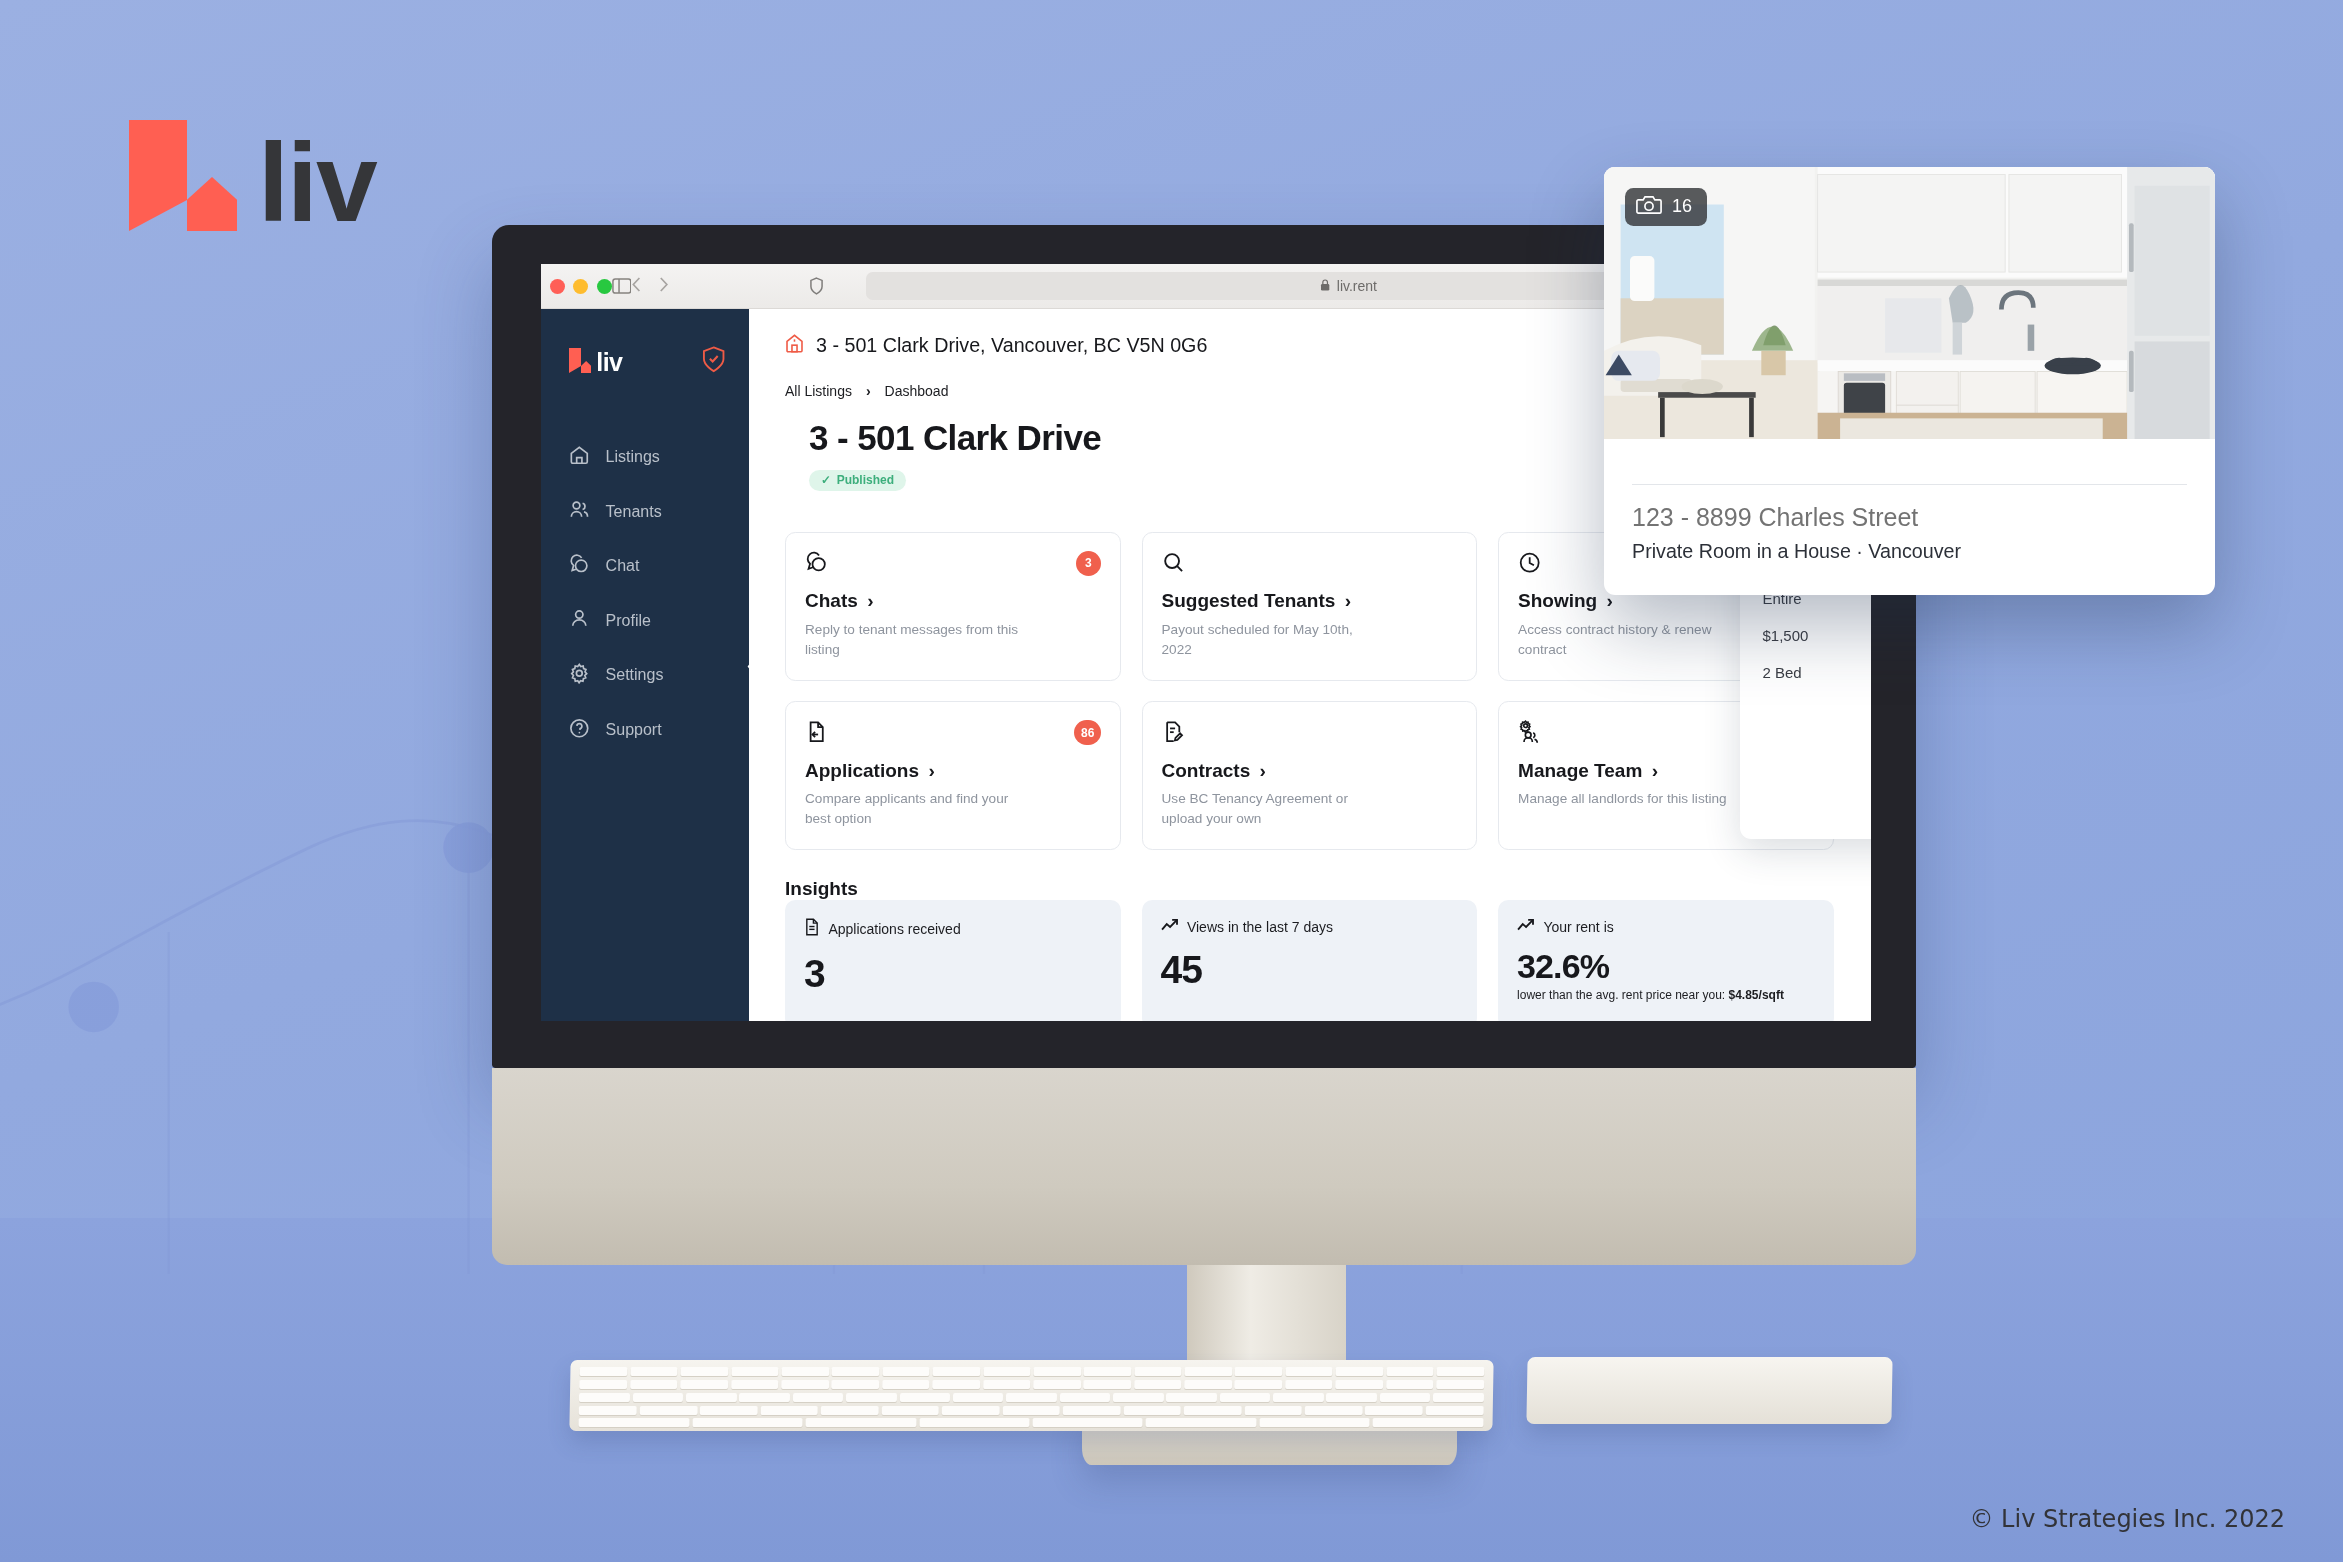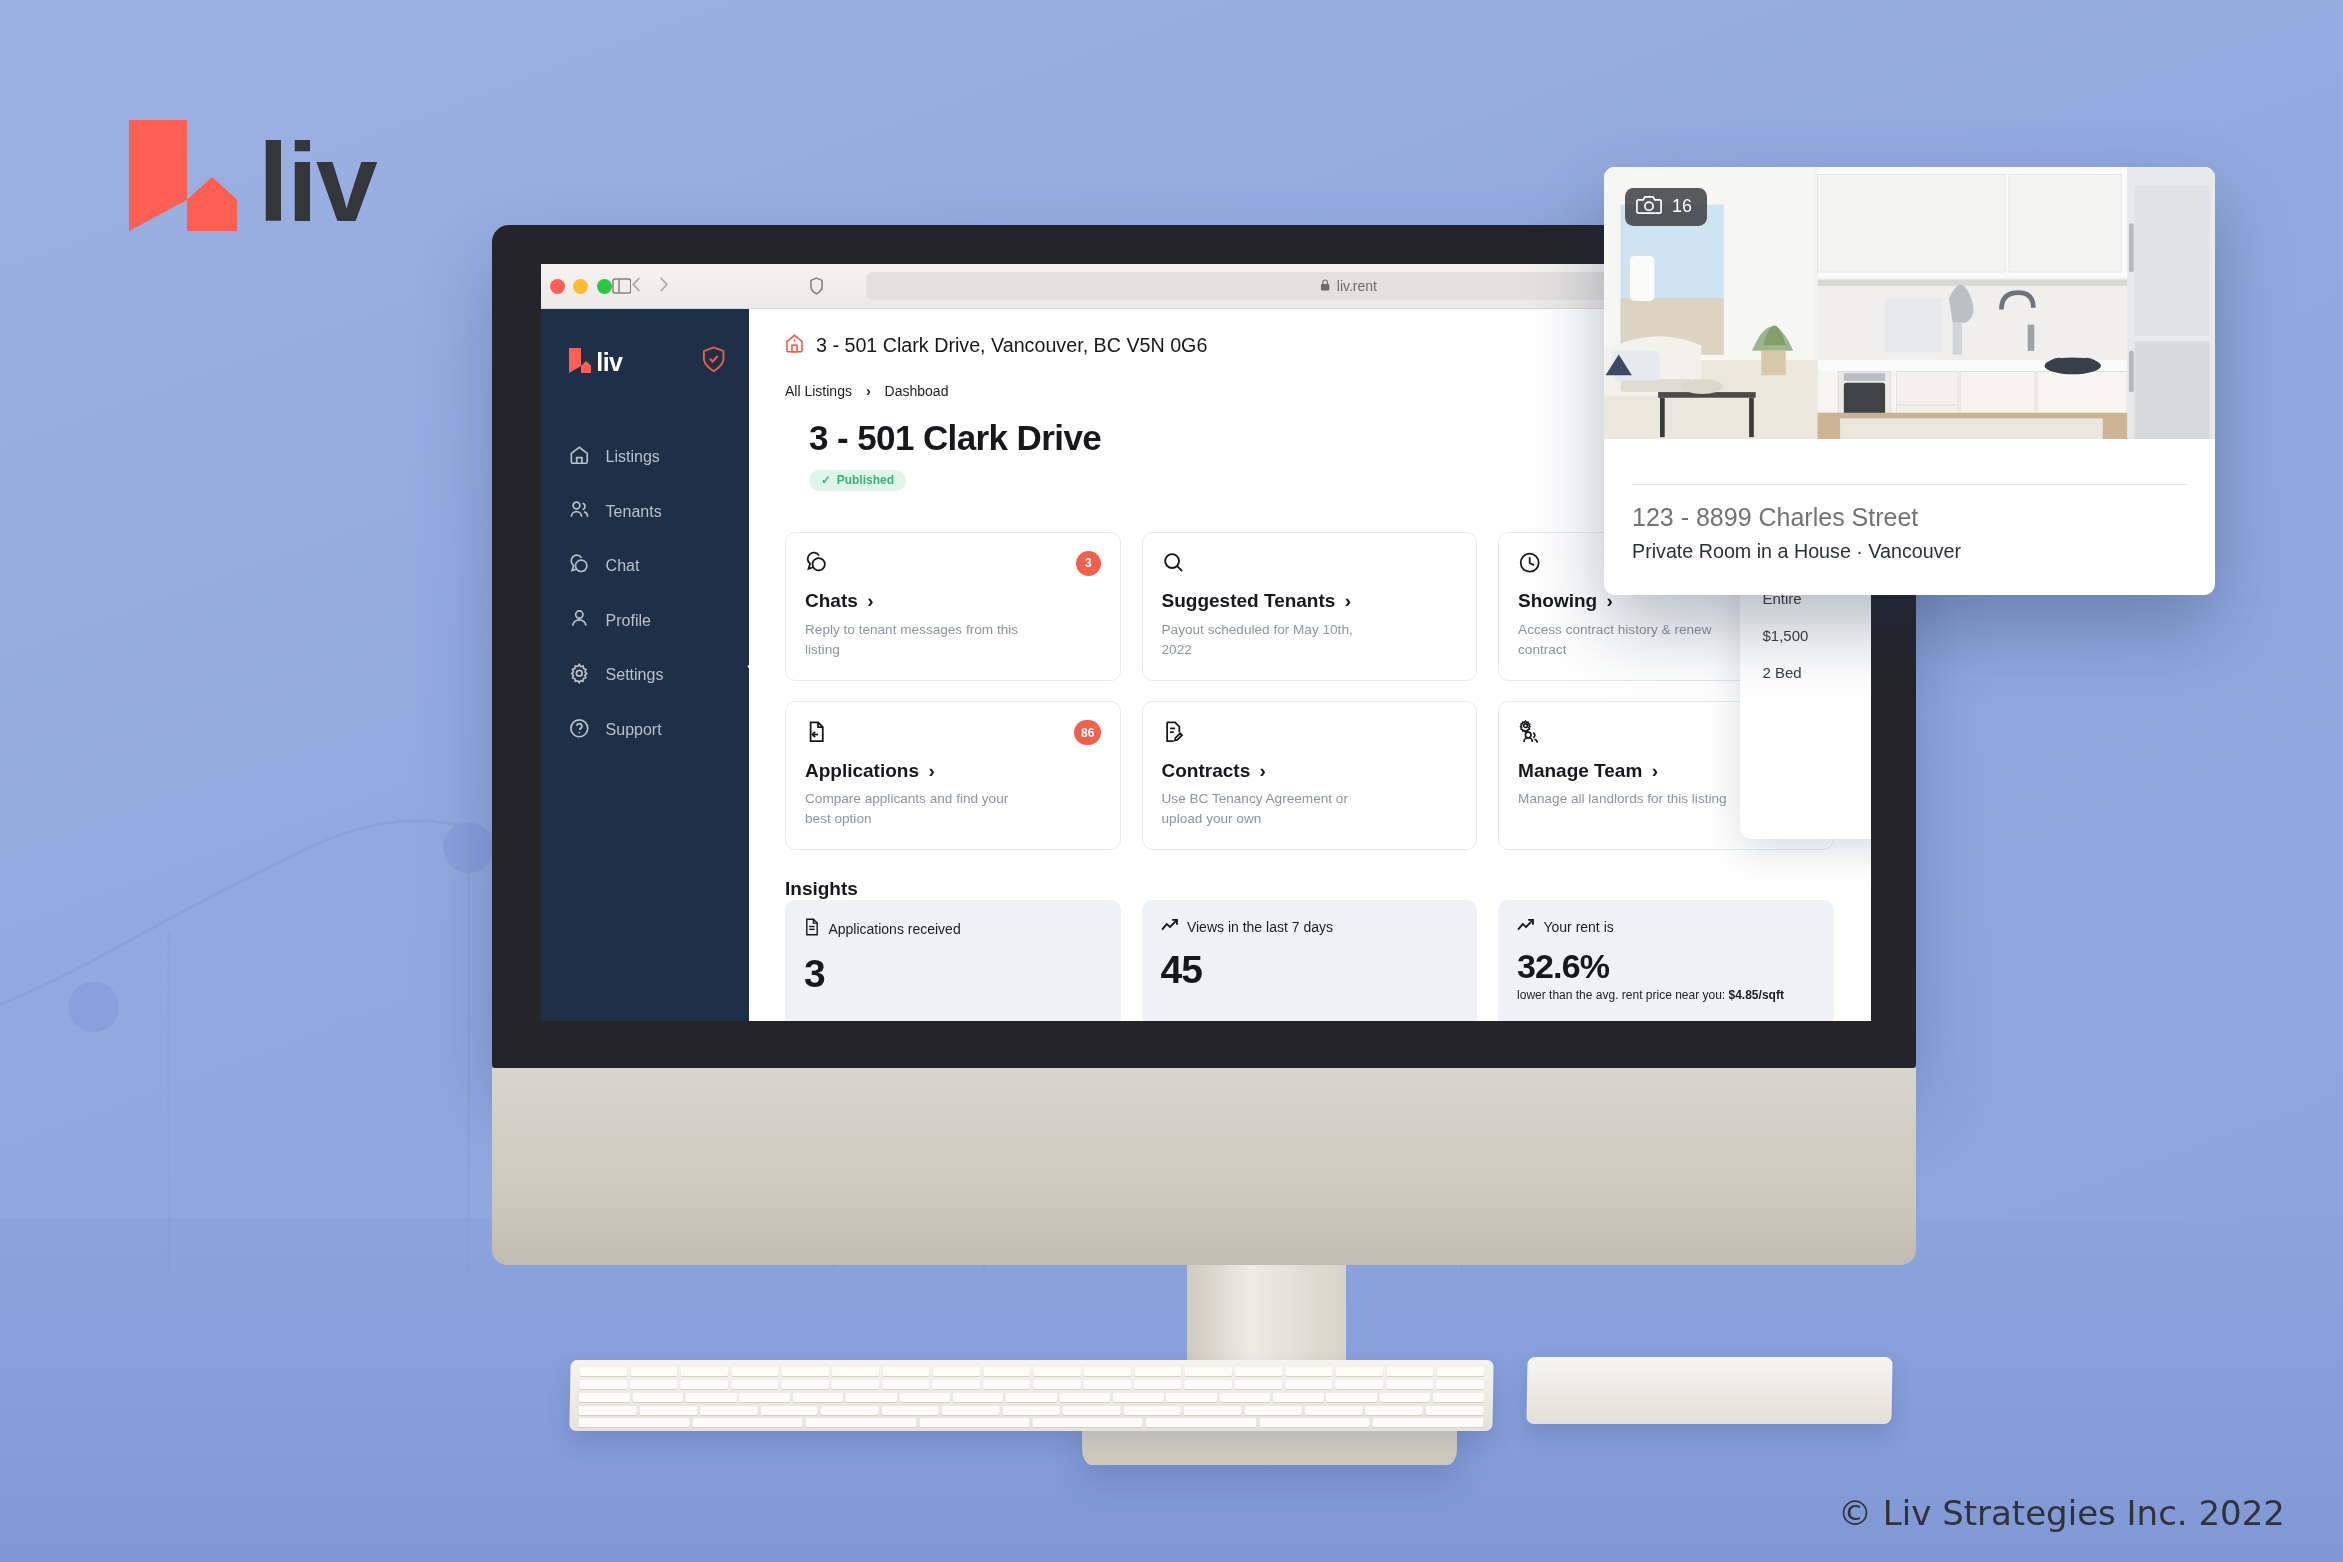--- a/index.html
+++ b/index.html
@@ -195,21 +195,21 @@
   .price-line { display:flex; align-items:baseline; gap:9.4px; flex-wrap:wrap; }
   .price { font-size:31px; font-weight:700; color:#17181c; letter-spacing:-0.5px; }
   .price-meta { font-size:21.5px; color:#3c3f45; }
   .hr { height:0.9px; background:#e3e6ea; margin:20.6px 0 19px; }
   .addr1 { font-size:25px; color:#737373; }
   .addr2 { font-size:19.7px; color:#2c3038; margin-top:7.5px; }
 
   
   .copyright {
     position:absolute; right:58px; bottom:30px;
-    font-size:34px; color:#323338; font-family:"DejaVu Sans", sans-serif;
+    font-size:24px; color:#323338; font-family:"DejaVu Sans", sans-serif;
   }
 </style>
 </head>
 <body>
 
 <div class="bg"></div>
 <div class="bg-floor"></div>
 <svg class="bg-chart" viewBox="0 0 1700 620" preserveAspectRatio="none">
   <g stroke="#8095d4" stroke-width="3" fill="none" opacity=".75">
     <path d="M-20,340 C90,300 150,250 330,165 C470,100 560,150 690,265 C790,352 860,365 950,330 C1080,280 1180,200 1330,205 C1470,210 1600,280 1720,330"></path>

